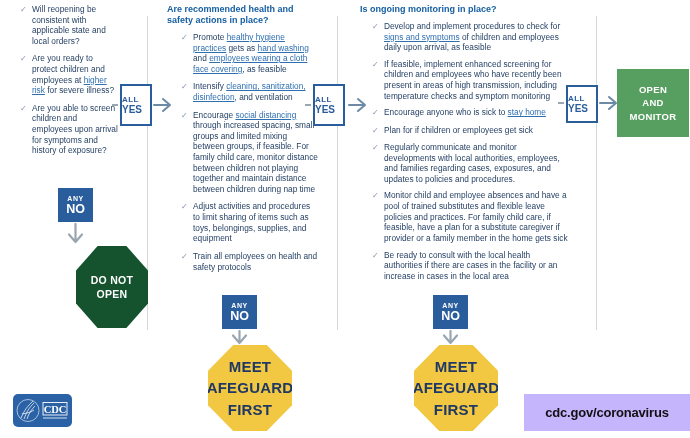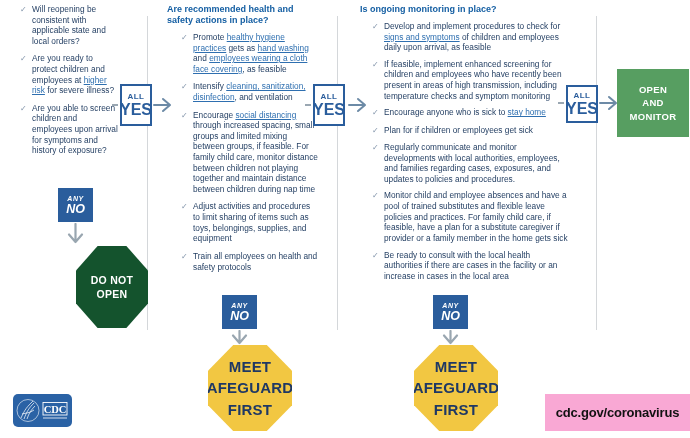--- a/index.html
+++ b/index.html
@@ -24,27 +24,27 @@
   #col2 .itxt{width:126px;}
   #col3{left:360px;width:210px;}
   #col3 .items{padding-left:12px;}
   #col3 .itxt{width:185px;}
   
   .vdiv{position:absolute;top:16px;height:314px;width:1px;background:#d4d7da;}
   
   .allyes{
     position:absolute;width:32px;height:42px;box-sizing:border-box;
     background:#ffffff;border:2px solid #2a5d9c;color:#2a5d9c;
-    display:flex;flex-direction:column;align-items:center;justify-content:center;line-height:1;
+    display:flex;flex-direction:column;justify-content:center;line-height:1;
   }
   .allyes .w1{font-size:8px;font-weight:bold;letter-spacing:.4px;}
-  .allyes .w2{font-size:16px;font-weight:bold;margin-top:1px;}
+  .allyes .w2{font-size:10px;font-weight:bold;margin-top:1px;}
   .anyno{
     position:absolute;width:35px;height:34px;background:#2a5d9c;color:#ffffff;
-    display:flex;flex-direction:column;align-items:center;justify-content:center;line-height:1;font-style:italic;
+    display:flex;flex-direction:column;align-items:center;justify-content:center;line-height:1;
   }
   .anyno .w1{font-size:7px;font-weight:bold;letter-spacing:.5px;}
   .anyno .w2{font-size:12.5px;font-weight:bold;margin-top:1px;}
   .octo{
     position:absolute;display:flex;align-items:center;justify-content:center;text-align:center;
     clip-path:polygon(30% 0%,70% 0%,100% 30%,100% 70%,70% 100%,30% 100%,0% 70%,0% 30%);
   }
   .octo-label{white-space:pre-line;font-weight:bold;}
   #stop-sign{left:37px;top:246px;width:72px;height:82px;background:#14532d;margin-left:39px;}
   #stop-sign .octo-label{color:#ffffff;font-size:10.5px;line-height:1.35;letter-spacing:.3px;}
@@ -56,21 +56,21 @@
     position:absolute;left:617px;top:69px;width:72px;height:68px;background:#579e61;
     display:flex;align-items:center;justify-content:center;text-align:center;
   }
   #open-monitor .octo-label{color:#ffffff;font-size:9.5px;line-height:1.4;letter-spacing:.3px;}
   
   .arrow{position:absolute;}
   .dash{position:absolute;width:6px;height:2px;background:#9aa7b2;}
   
   #cdc-logo{position:absolute;left:13px;top:394px;}
   #url-banner{
-    position:absolute;right:0;top:394px;width:145px;height:37px;background:#f9a8d4;
+    position:absolute;right:0;top:394px;width:166px;height:37px;background:#c4b5fd;
     display:flex;align-items:center;justify-content:center;
   }
   #url-banner span{font-weight:bold;font-size:13px;color:#111111;letter-spacing:-0.2px;}
 </style>
 </head>
 <body>
 
 <div class="canvas">
 
   <div class="vdiv" style="left:147px"></div>

